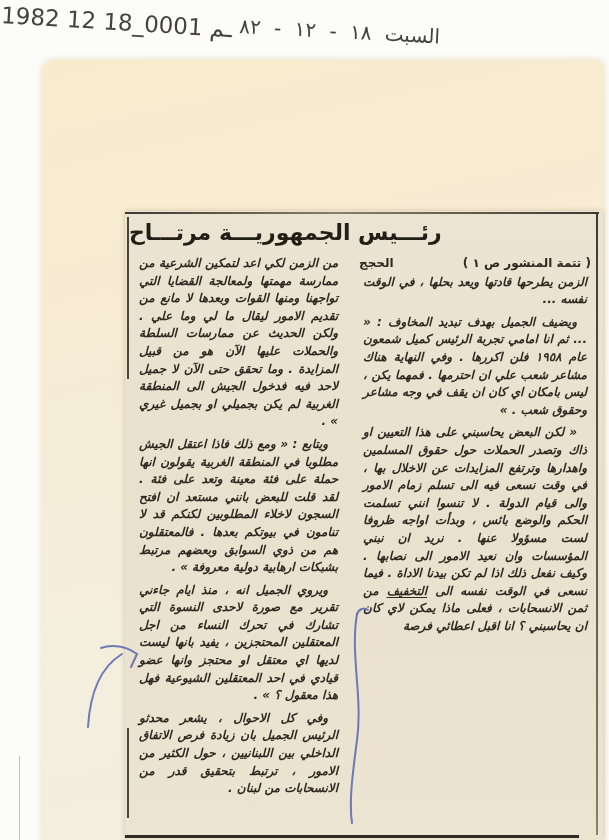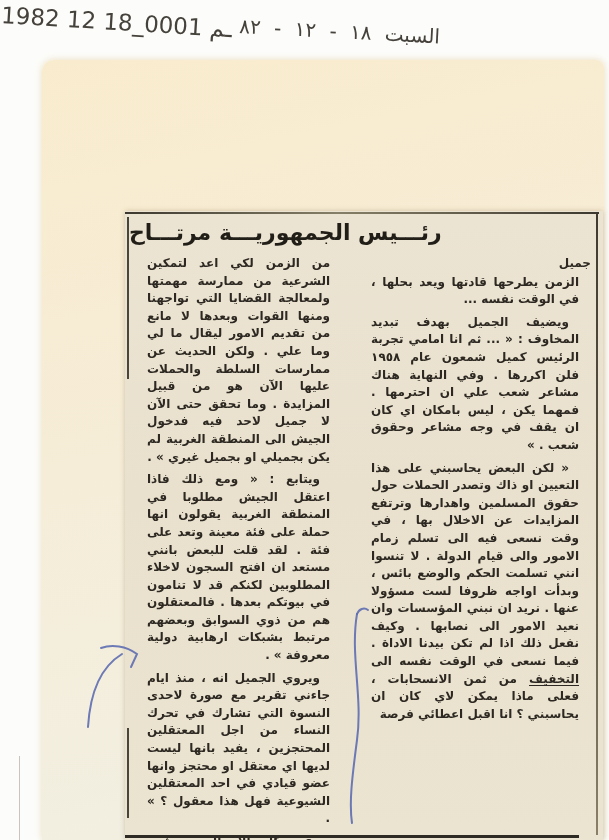--- a/index.html
+++ b/index.html
@@ -54,21 +54,21 @@
     white-space:nowrap; letter-spacing:0;
   }
 
   .columns { display:flex; gap:17px; padding:5px 12px 0 10px; }
   .col {
     font-size:12px; font-weight:bold; line-height:17.6px;
     color:#2d2922; text-align:justify;
   }
   .col-right { width:233px; }
   .col-left  { width:208px; }
-  .col p { margin:0 12px 5px; text-indent:10px; }
+  .col p { margin:0 4px 5px; text-indent:10px;font-style:italic; }
   .col p.no-indent { text-indent:0; }
   .cont-line { display:flex; justify-content:space-between; margin-bottom:1px; }
   .pen-underline { text-decoration:underline; text-underline-offset:2px; }
 
   
   .annot { position:absolute; left:0; top:0; pointer-events:none; }
   .annot path { fill:none; stroke:#5a6ab0; stroke-width:2; stroke-linecap:round; opacity:.88; }
 </style>
 </head>
 <body>
@@ -87,21 +87,22 @@
     <div class="b-left-a"></div>
     <div class="b-left-b"></div>
     <div class="b-bottom"></div>
 
     <div class="headline">رئـــيس الجمهوريـــة مرتـــاح</div>
 
     <div class="columns">
 
       <div class="col col-right">
         <div class="cont-line">
-          <span>جميل</span>
+          <span>( تتمة المنشور ص ١ )</span>
+          <span>الحجج</span>
         </div>
         <p class="no-indent">الزمن يطرحها قادتها ويعد بحلها ، في الوقت نفسه ...</p>
         <p>ويضيف الجميل بهدف تبديد المخاوف : « ... ثم انا امامي تجربة الرئيس كميل شمعون عام ١٩٥٨ فلن اكررها . وفي النهاية هناك مشاعر شعب علي ان احترمها . فمهما يكن ، ليس بامكان اي كان ان يقف في وجه مشاعر وحقوق شعب . »</p>
         <p>
           <span>« لكن البعض يحاسبني على هذا التعيين او ذاك وتصدر الحملات حول حقوق المسلمين واهدارها وترتفع المزايدات عن الاخلال بها ، في وقت نسعى فيه الى تسلم زمام الامور والى قيام الدولة . لا تنسوا انني تسلمت الحكم والوضع بائس ، وبدأت اواجه ظروفا لست مسؤولا عنها . نريد ان نبني المؤسسات وان نعيد الامور الى نصابها . وكيف نفعل ذلك اذا لم تكن بيدنا الاداة . فيما نسعى في الوقت نفسه الى </span><span class="pen-underline">التخفيف</span><span> من ثمن الانسحابات ، فعلى ماذا يمكن لاي كان ان يحاسبني ؟ انا اقبل اعطائي فرصة</span>
         </p>
       </div>
 
       <div class="col col-left">
         <p class="no-indent">من الزمن لكي اعد لتمكين الشرعية من ممارسة مهمتها ولمعالجة القضايا التي تواجهنا ومنها القوات وبعدها لا مانع من تقديم الامور ليقال ما لي وما علي . ولكن الحديث عن ممارسات السلطة والحملات عليها الآن هو من قبيل المزايدة . وما تحقق حتى الآن لا جميل لاحد فيه فدخول الجيش الى المنطقة الغربية لم يكن بجميلي او بجميل غيري » .</p>

